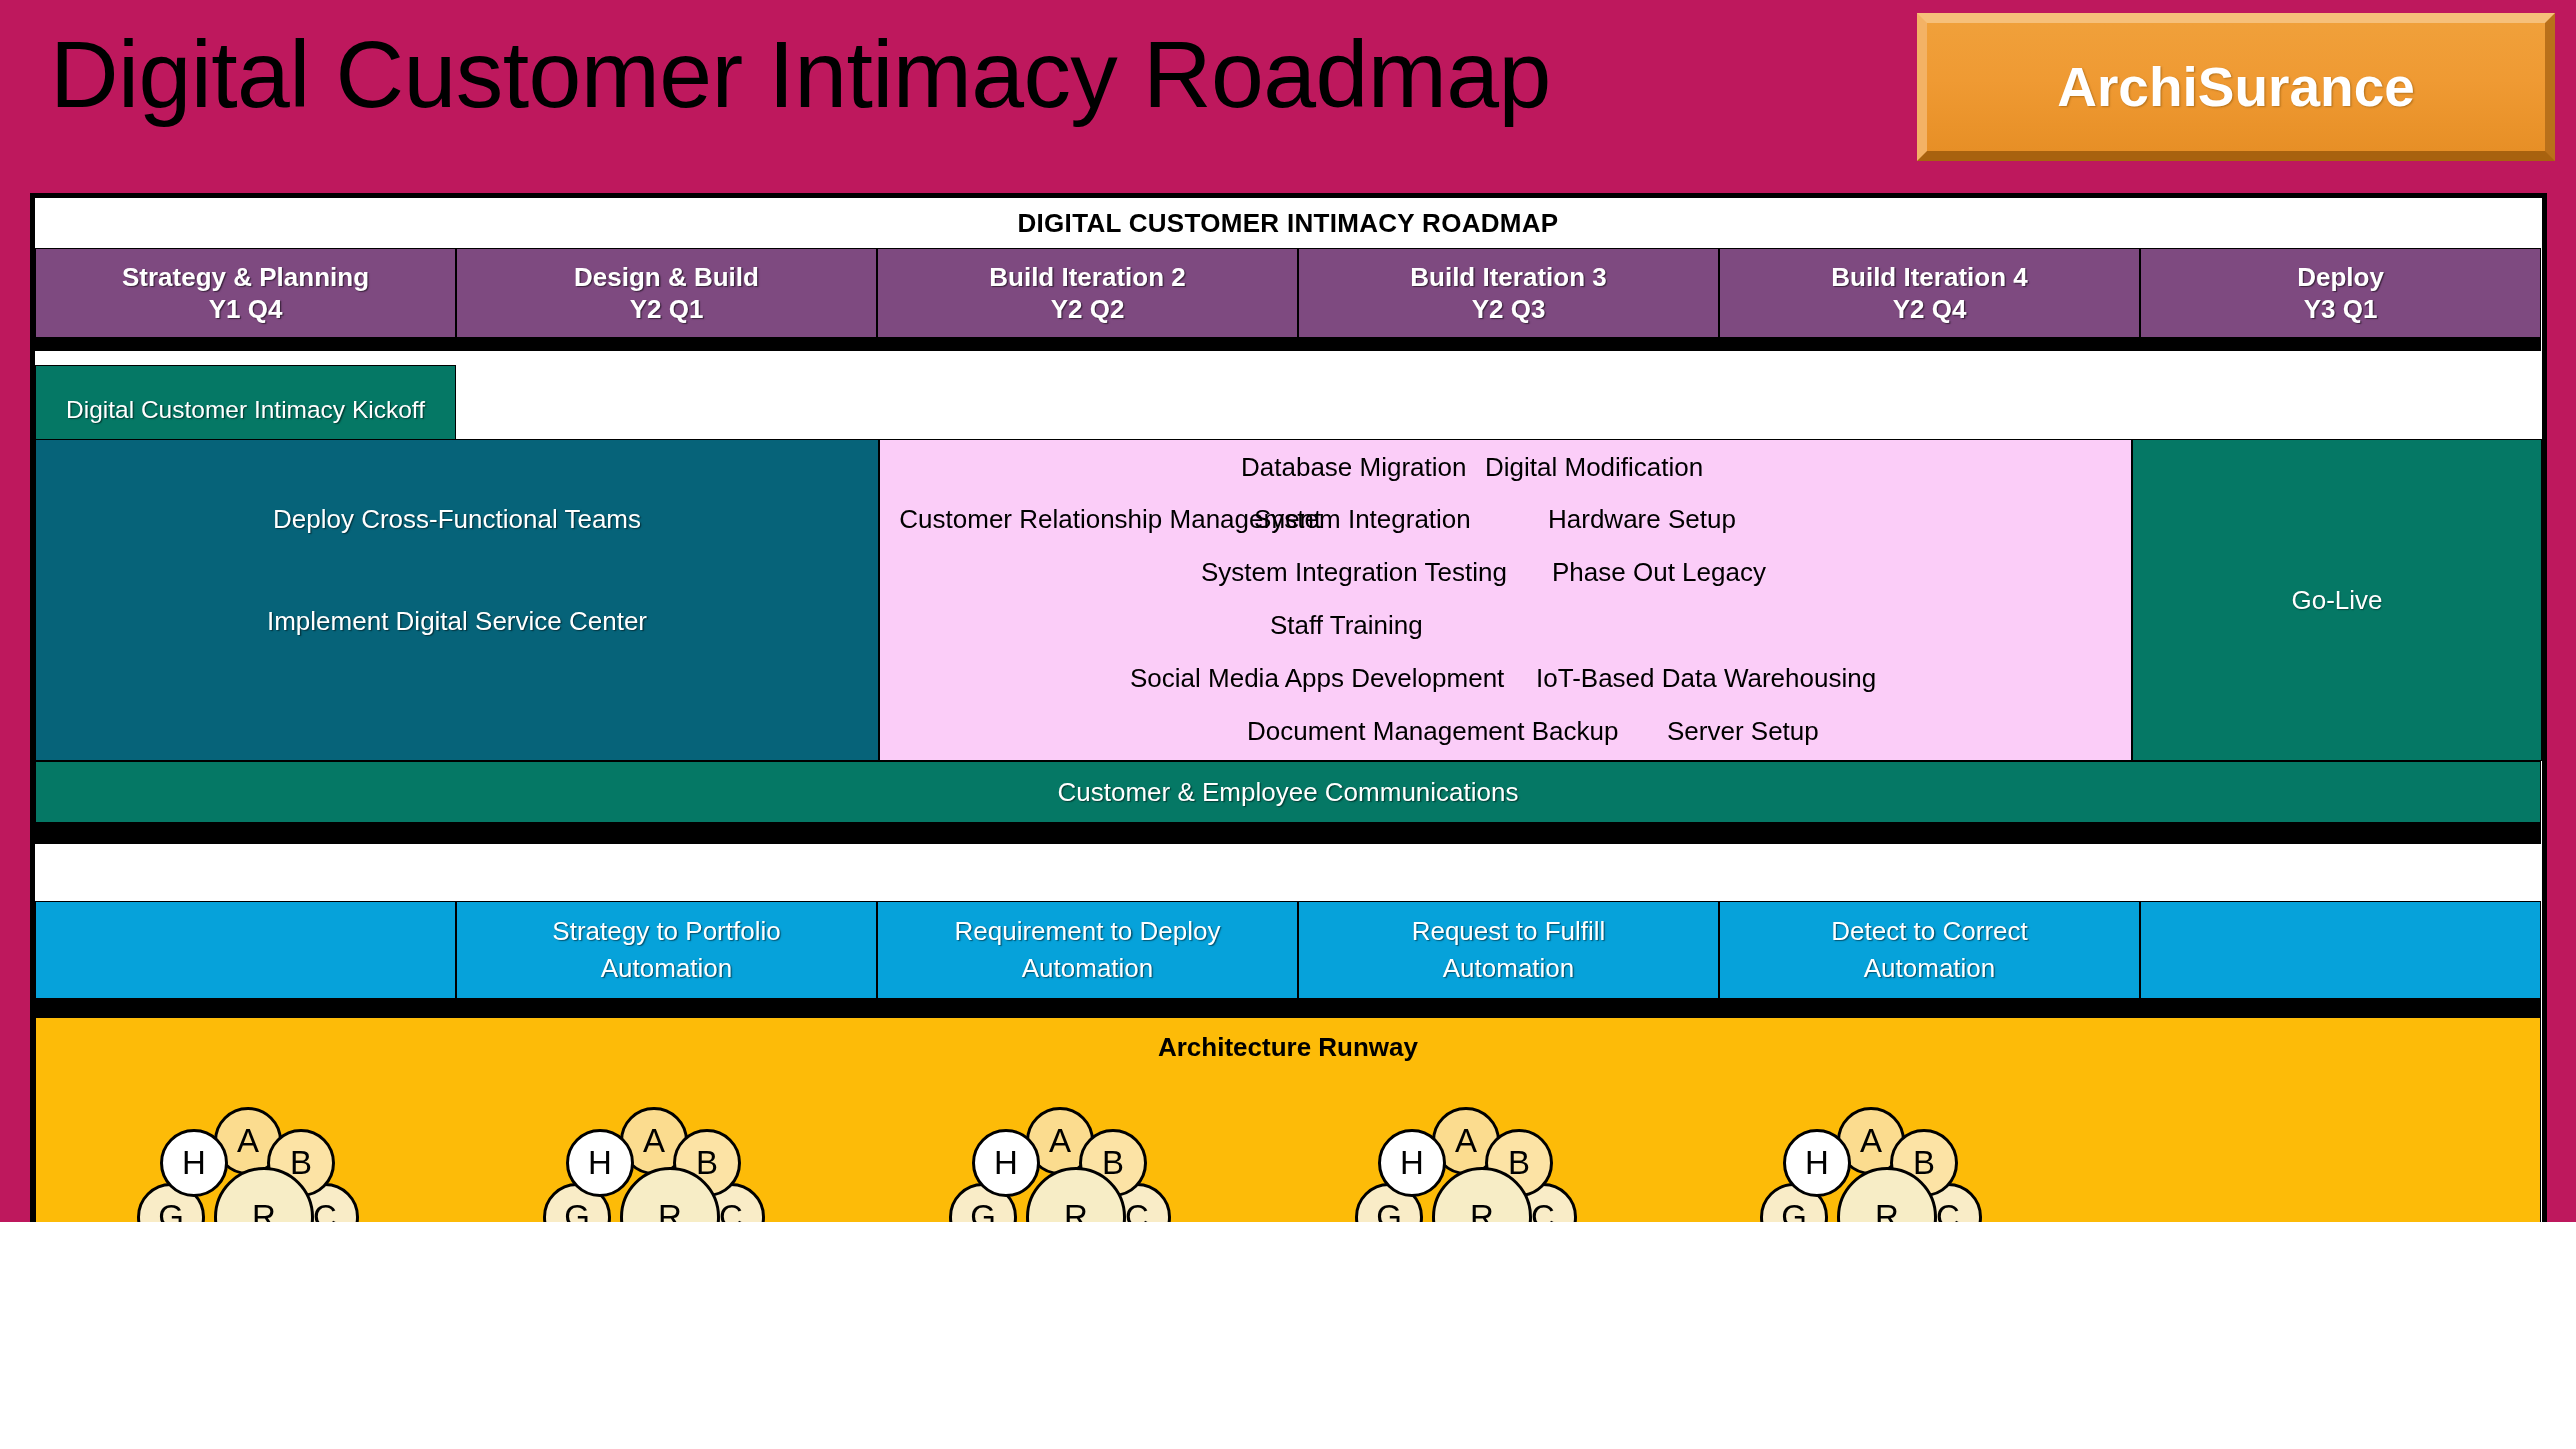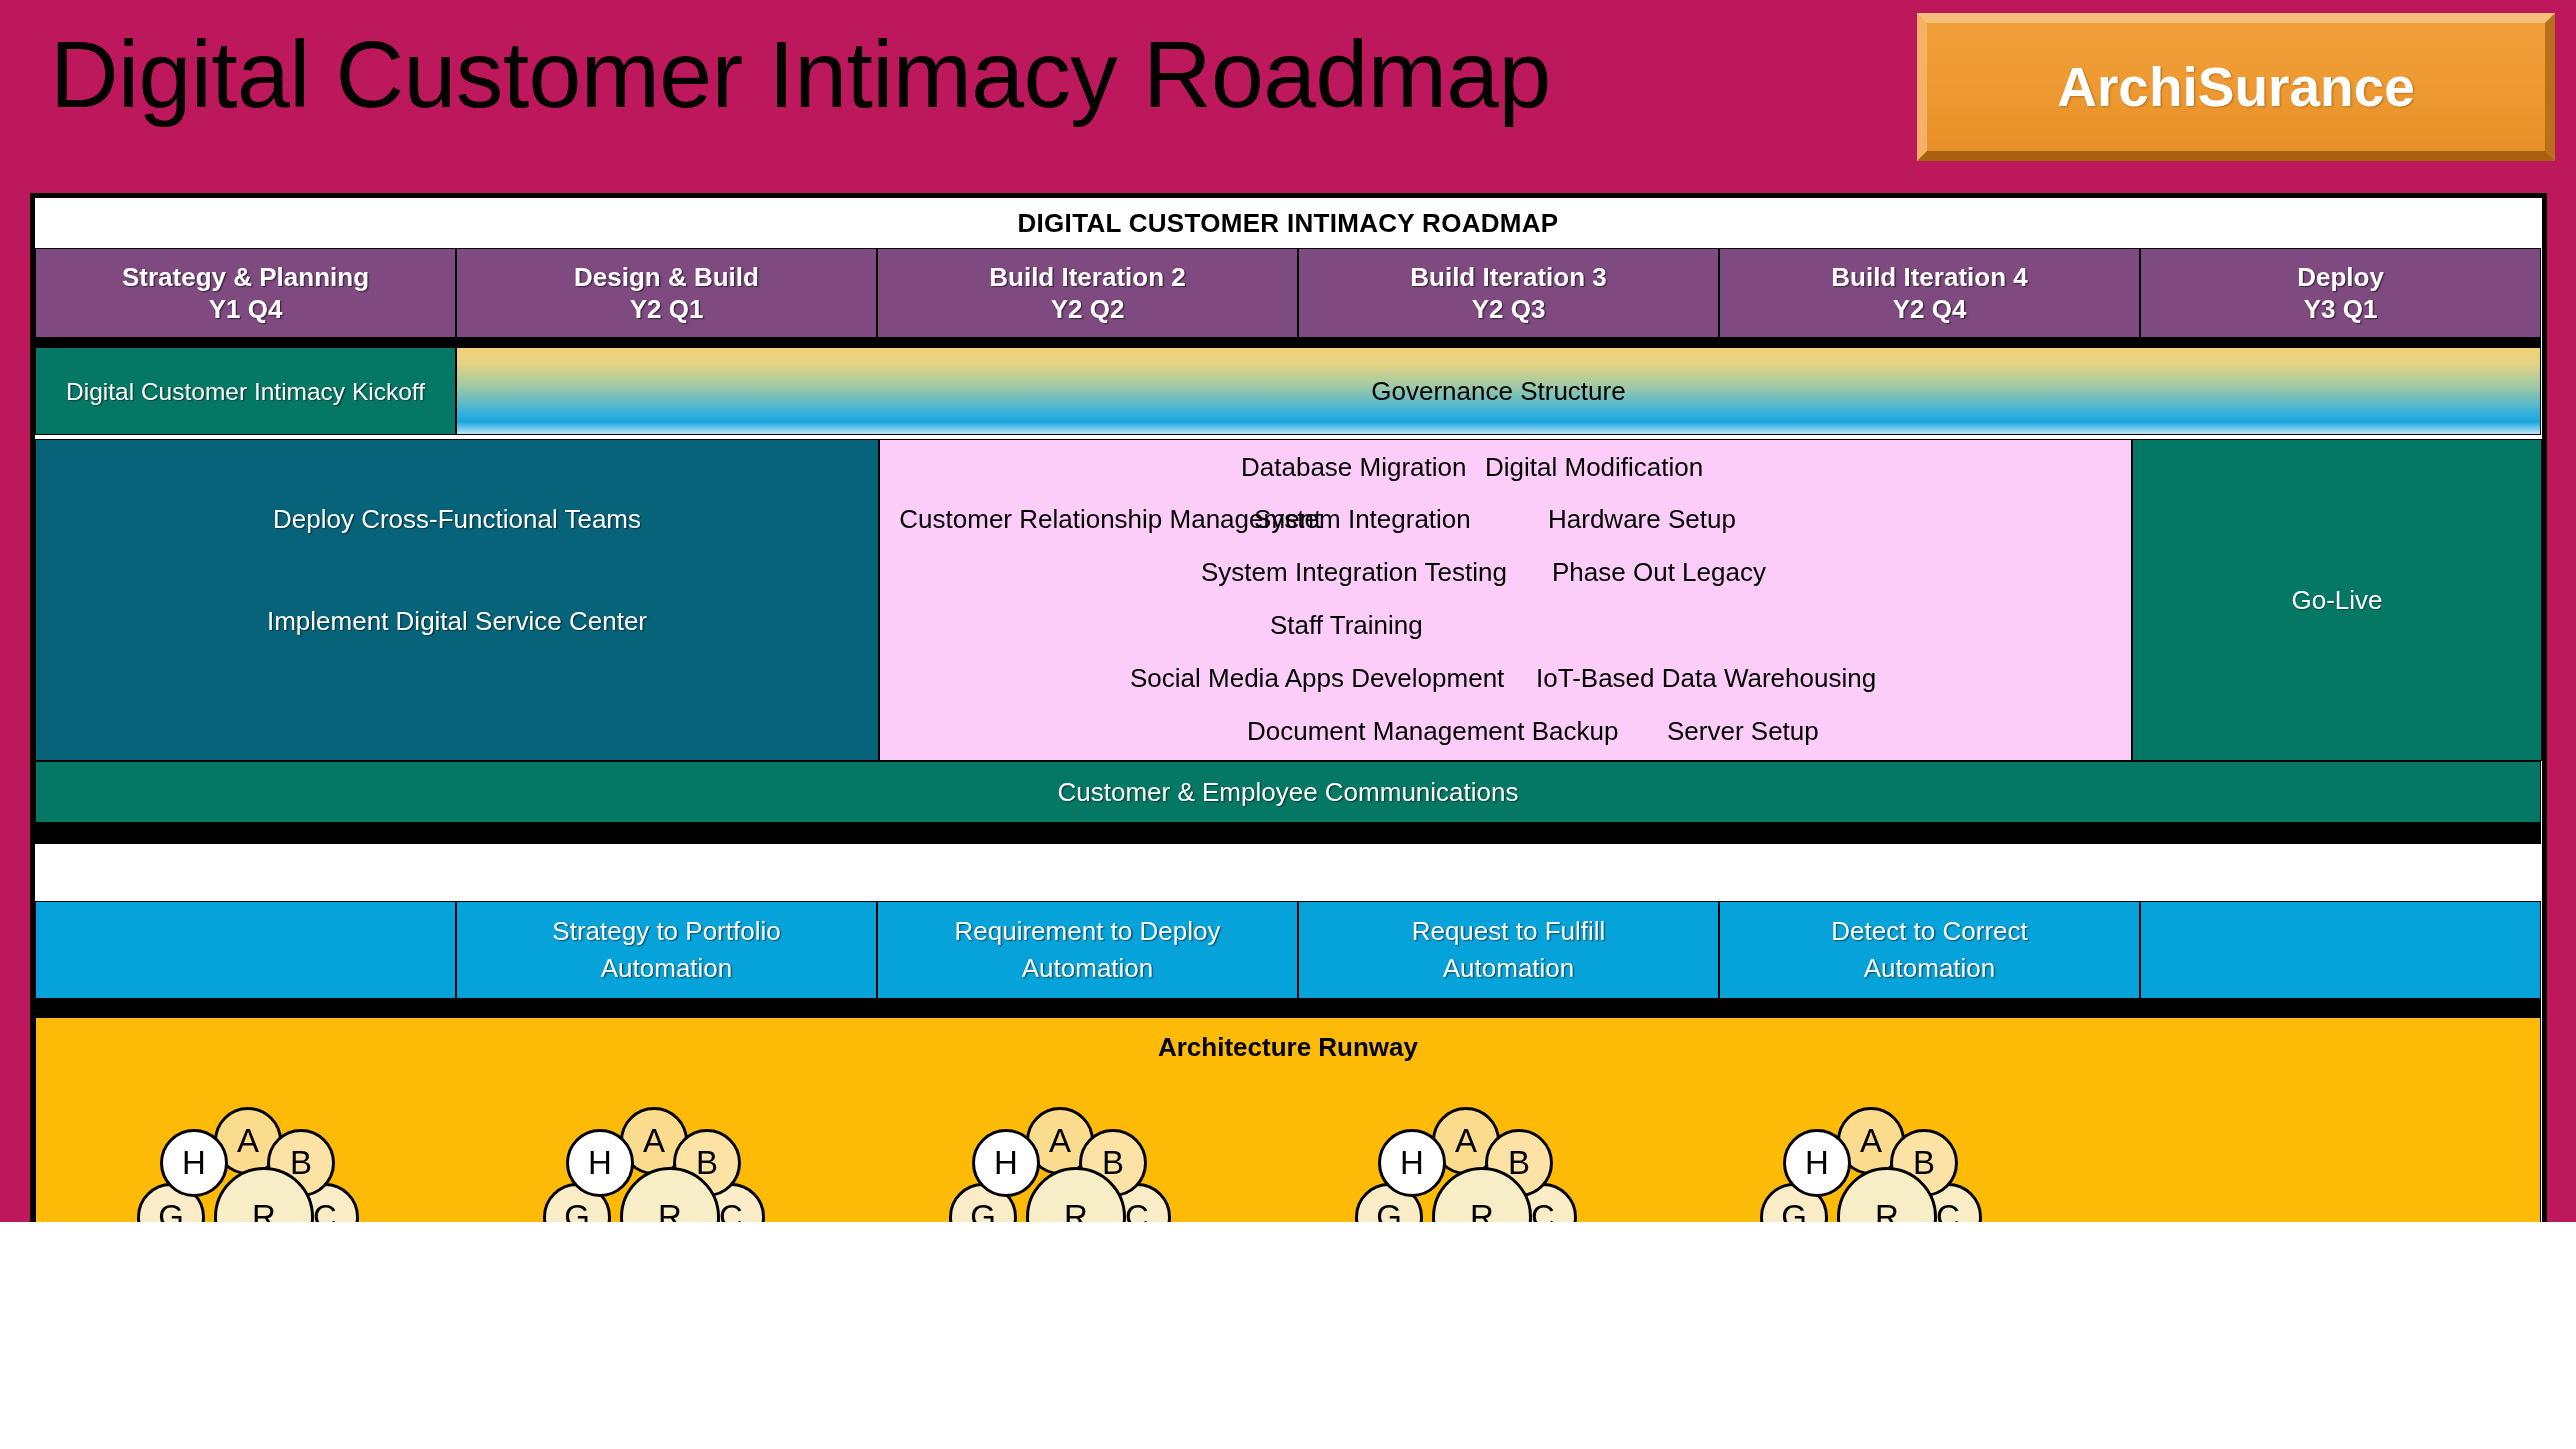--- a/index.html
+++ b/index.html
@@ -54,21 +54,21 @@
     background:#7e4a80;border:1.9px solid #000;box-sizing:border-box;
     display:flex;flex-direction:column;align-items:center;justify-content:center;
     color:#fff;font-weight:bold;font-size:26px;line-height:32px;
     text-shadow:1.3px 1.3px 1.3px rgba(0,0,0,.55);
   }
 
   
   .black-strip{background:#000;left:0;width:2506px;}
 
   
-  .gov-row{left:0;top:149px;width:2506px;height:88px;display:flex;}
+  .gov-row{left:0;top:167px;width:2506px;height:88px;display:flex;}
   .kickoff{
     width:421px;background:#057865;border:1.9px solid #000;box-sizing:border-box;
     display:flex;align-items:center;justify-content:center;text-align:center;
     color:#fff;font-size:24.5px;line-height:31px;
     text-shadow:1.3px 1.3px 1.3px rgba(0,0,0,.5);
   }
   .governance{
     flex:1;border:1.9px solid #000;box-sizing:border-box;
     background:linear-gradient(180deg,#f0d27a 0%,#e6d483 18%,#9ec9a6 45%,#35b0dd 76%,#1aa6e0 86%,#bfe4f7 100%);
     display:flex;align-items:center;justify-content:center;
@@ -196,21 +196,20 @@
           <div class="phase-cell" style="width: 401px;">
             <div>Deploy</div>
             <div>Y3 Q1</div>
           </div>
         </div>
 
       <div class="band black-strip" style="top:140px;height:13px;"></div>
 
       <div class="band gov-row">
         <div class="kickoff">Digital Customer Intimacy Kickoff</div>
-        <div class="governance">Governance Structure</div>
       </div>
 
       <div class="band mid-row">
         <div class="org">
           <div class="org-l1">Deploy Cross-Functional Teams</div>
           <div class="org-l2">Implement Digital Service Center</div>
         </div>
 
         <div class="wp" id="wp-block">
             <div class="wp-item" style="left: 361px; top: 11.6px;">Database Migration</div>

